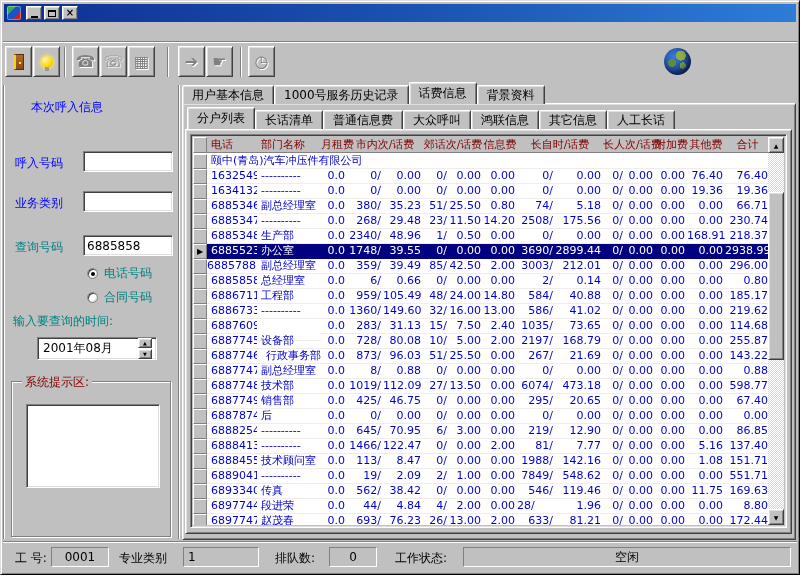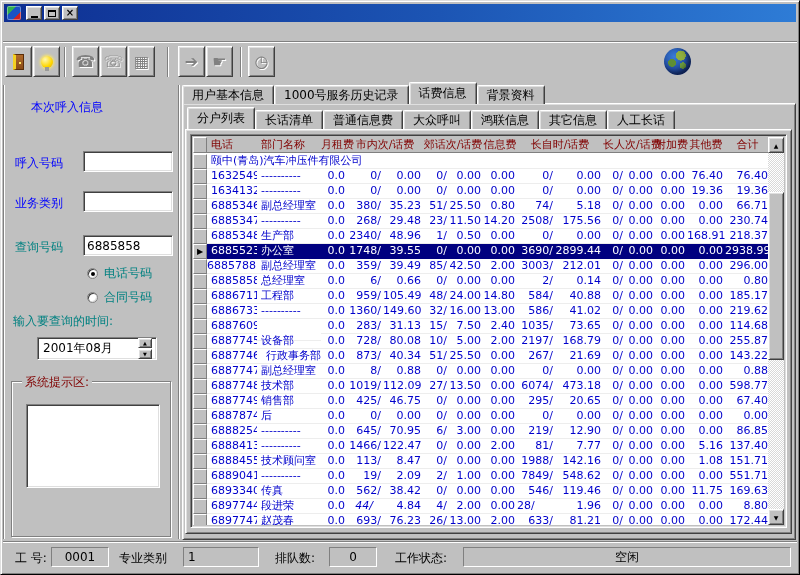--- a/index.html
+++ b/index.html
@@ -453,21 +453,21 @@
             <div class="gcell" style="width: 32px; text-align: right; padding-right: 2px;">0.00</div>
             <div class="gcell" style="width: 38px; text-align: right; padding-right: 2px;">0.00</div>
             <div class="gcell" style="width: 45px; text-align: right; padding-right: 2px;">255.87</div>
           </div>
           <div class="grow">
             <div class="gutter" style="width: 14px;"></div>
             <div class="gcell" style="width: 50px; text-align: left; padding-left: 4px;">6887746</div>
             <div class="gcell" style="width: 64px; text-align: right; padding-left: 4px;">行政事务部</div>
             <div class="gcell" style="width: 26px; text-align: right; padding-right: 2px;">0.0</div>
             <div class="gcell" style="width: 36px; text-align: right; padding-right: 2px;">873/</div>
-            <div class="gcell" style="width: 40px; text-align: right; padding-right: 2px;">40.34</div>
+            <div class="gcell" style="width: 40px; text-align: right; padding-right: 2px;">96.03</div>
             <div class="gcell" style="width: 26px; text-align: right; padding-right: 2px;">51/</div>
             <div class="gcell" style="width: 34px; text-align: right; padding-right: 2px;">25.50</div>
             <div class="gcell" style="width: 34px; text-align: right; padding-right: 2px;">0.00</div>
             <div class="gcell" style="width: 38px; text-align: right; padding-right: 2px;">267/</div>
             <div class="gcell" style="width: 48px; text-align: right; padding-right: 2px;">21.69</div>
             <div class="gcell" style="width: 22px; text-align: right; padding-right: 2px;">0/</div>
             <div class="gcell" style="width: 30px; text-align: right; padding-right: 2px;">0.00</div>
             <div class="gcell" style="width: 32px; text-align: right; padding-right: 2px;">0.00</div>
             <div class="gcell" style="width: 38px; text-align: right; padding-right: 2px;">0.00</div>
             <div class="gcell" style="width: 45px; text-align: right; padding-right: 2px;">143.22</div>
@@ -632,21 +632,21 @@
             <div class="gcell" style="width: 30px; text-align: right; padding-right: 2px;">0.00</div>
             <div class="gcell" style="width: 32px; text-align: right; padding-right: 2px;">0.00</div>
             <div class="gcell" style="width: 38px; text-align: right; padding-right: 2px;">11.75</div>
             <div class="gcell" style="width: 45px; text-align: right; padding-right: 2px;">169.63</div>
           </div>
           <div class="grow">
             <div class="gutter" style="width: 14px;"></div>
             <div class="gcell" style="width: 50px; text-align: left; padding-left: 4px;">6897744</div>
             <div class="gcell" style="width: 64px; text-align: left; padding-left: 4px;">段进荣</div>
             <div class="gcell" style="width: 26px; text-align: right; padding-right: 2px;">0.0</div>
-            <div class="gcell" style="width: 36px; text-align: center; padding-right: 2px; font-style: italic;">44/</div>
+            <div class="gcell" style="width: 36px; text-align: right; padding-right: 2px;">44/</div>
             <div class="gcell" style="width: 40px; text-align: right; padding-right: 2px;">4.84</div>
             <div class="gcell" style="width: 26px; text-align: right; padding-right: 2px;">4/</div>
             <div class="gcell" style="width: 34px; text-align: right; padding-right: 2px;">2.00</div>
             <div class="gcell" style="width: 34px; text-align: right; padding-right: 2px;">0.00</div>
             <div class="gcell" style="width: 38px; padding-right: 2px;">28/</div>
             <div class="gcell" style="width: 48px; text-align: right; padding-right: 2px;">1.96</div>
             <div class="gcell" style="width: 22px; text-align: right; padding-right: 2px;">0/</div>
             <div class="gcell" style="width: 30px; text-align: right; padding-right: 2px;">0.00</div>
             <div class="gcell" style="width: 32px; text-align: right; padding-right: 2px;">0.00</div>
             <div class="gcell" style="width: 38px; text-align: right; padding-right: 2px;">0.00</div>

